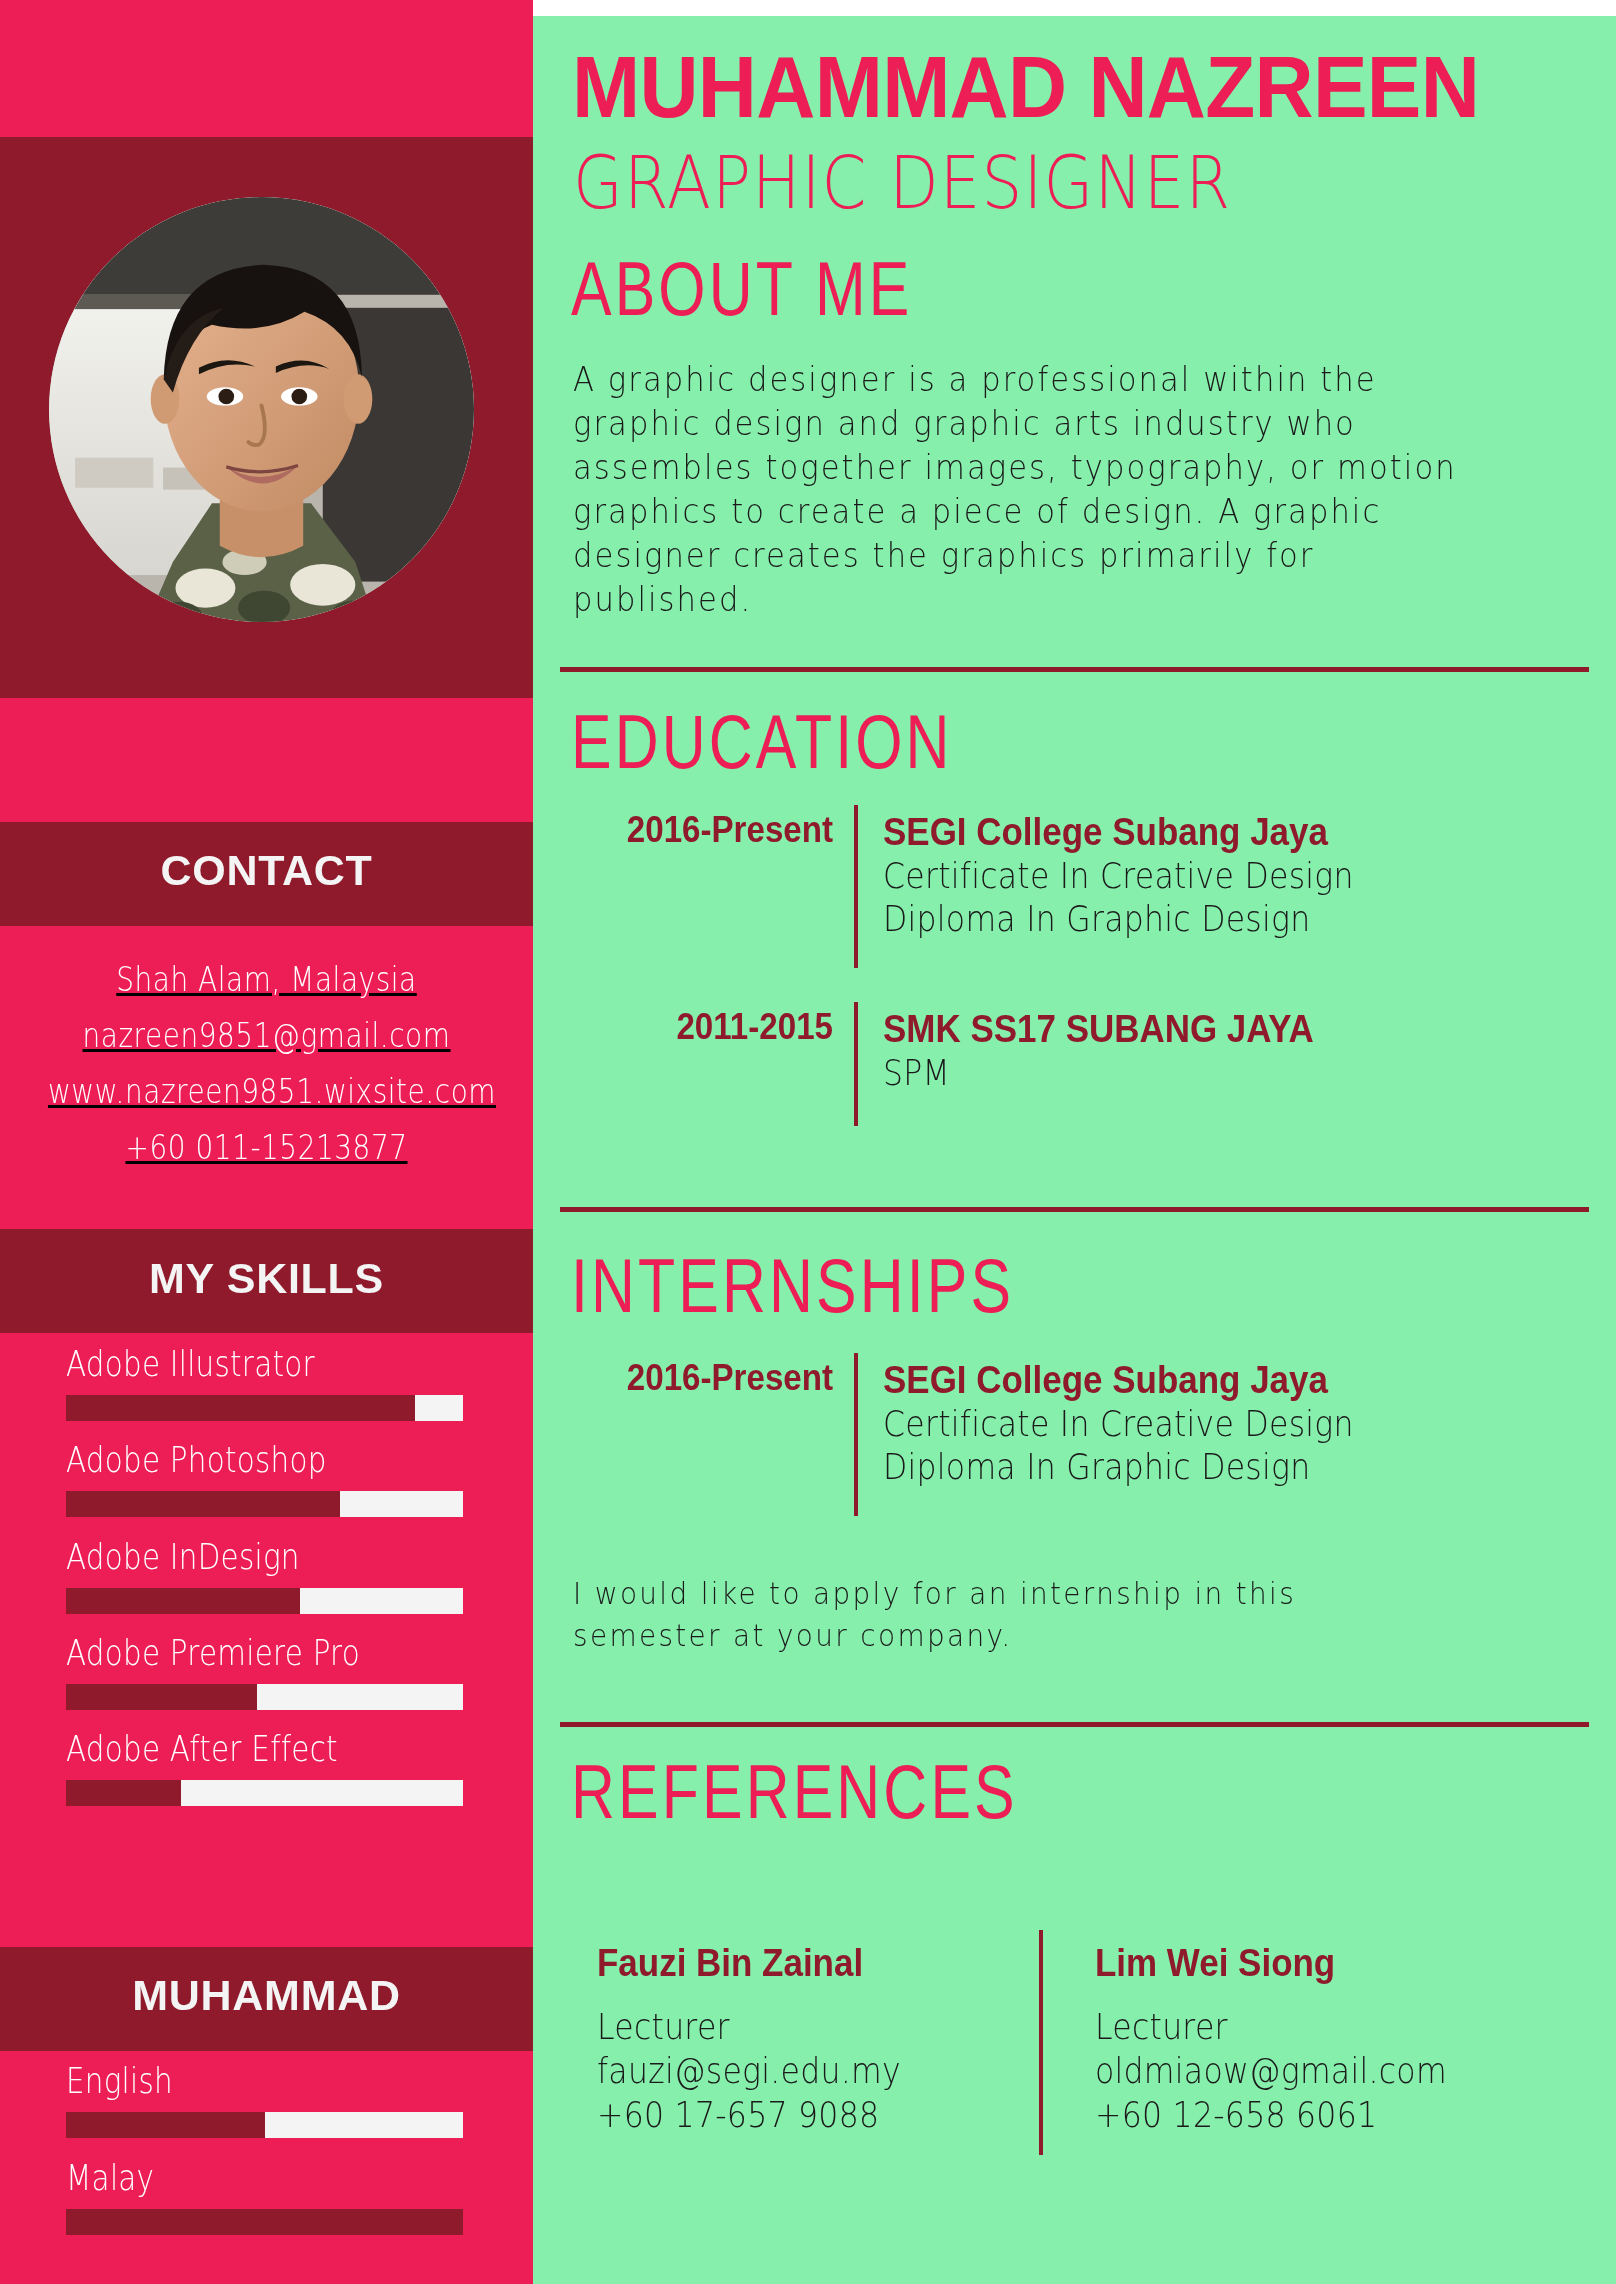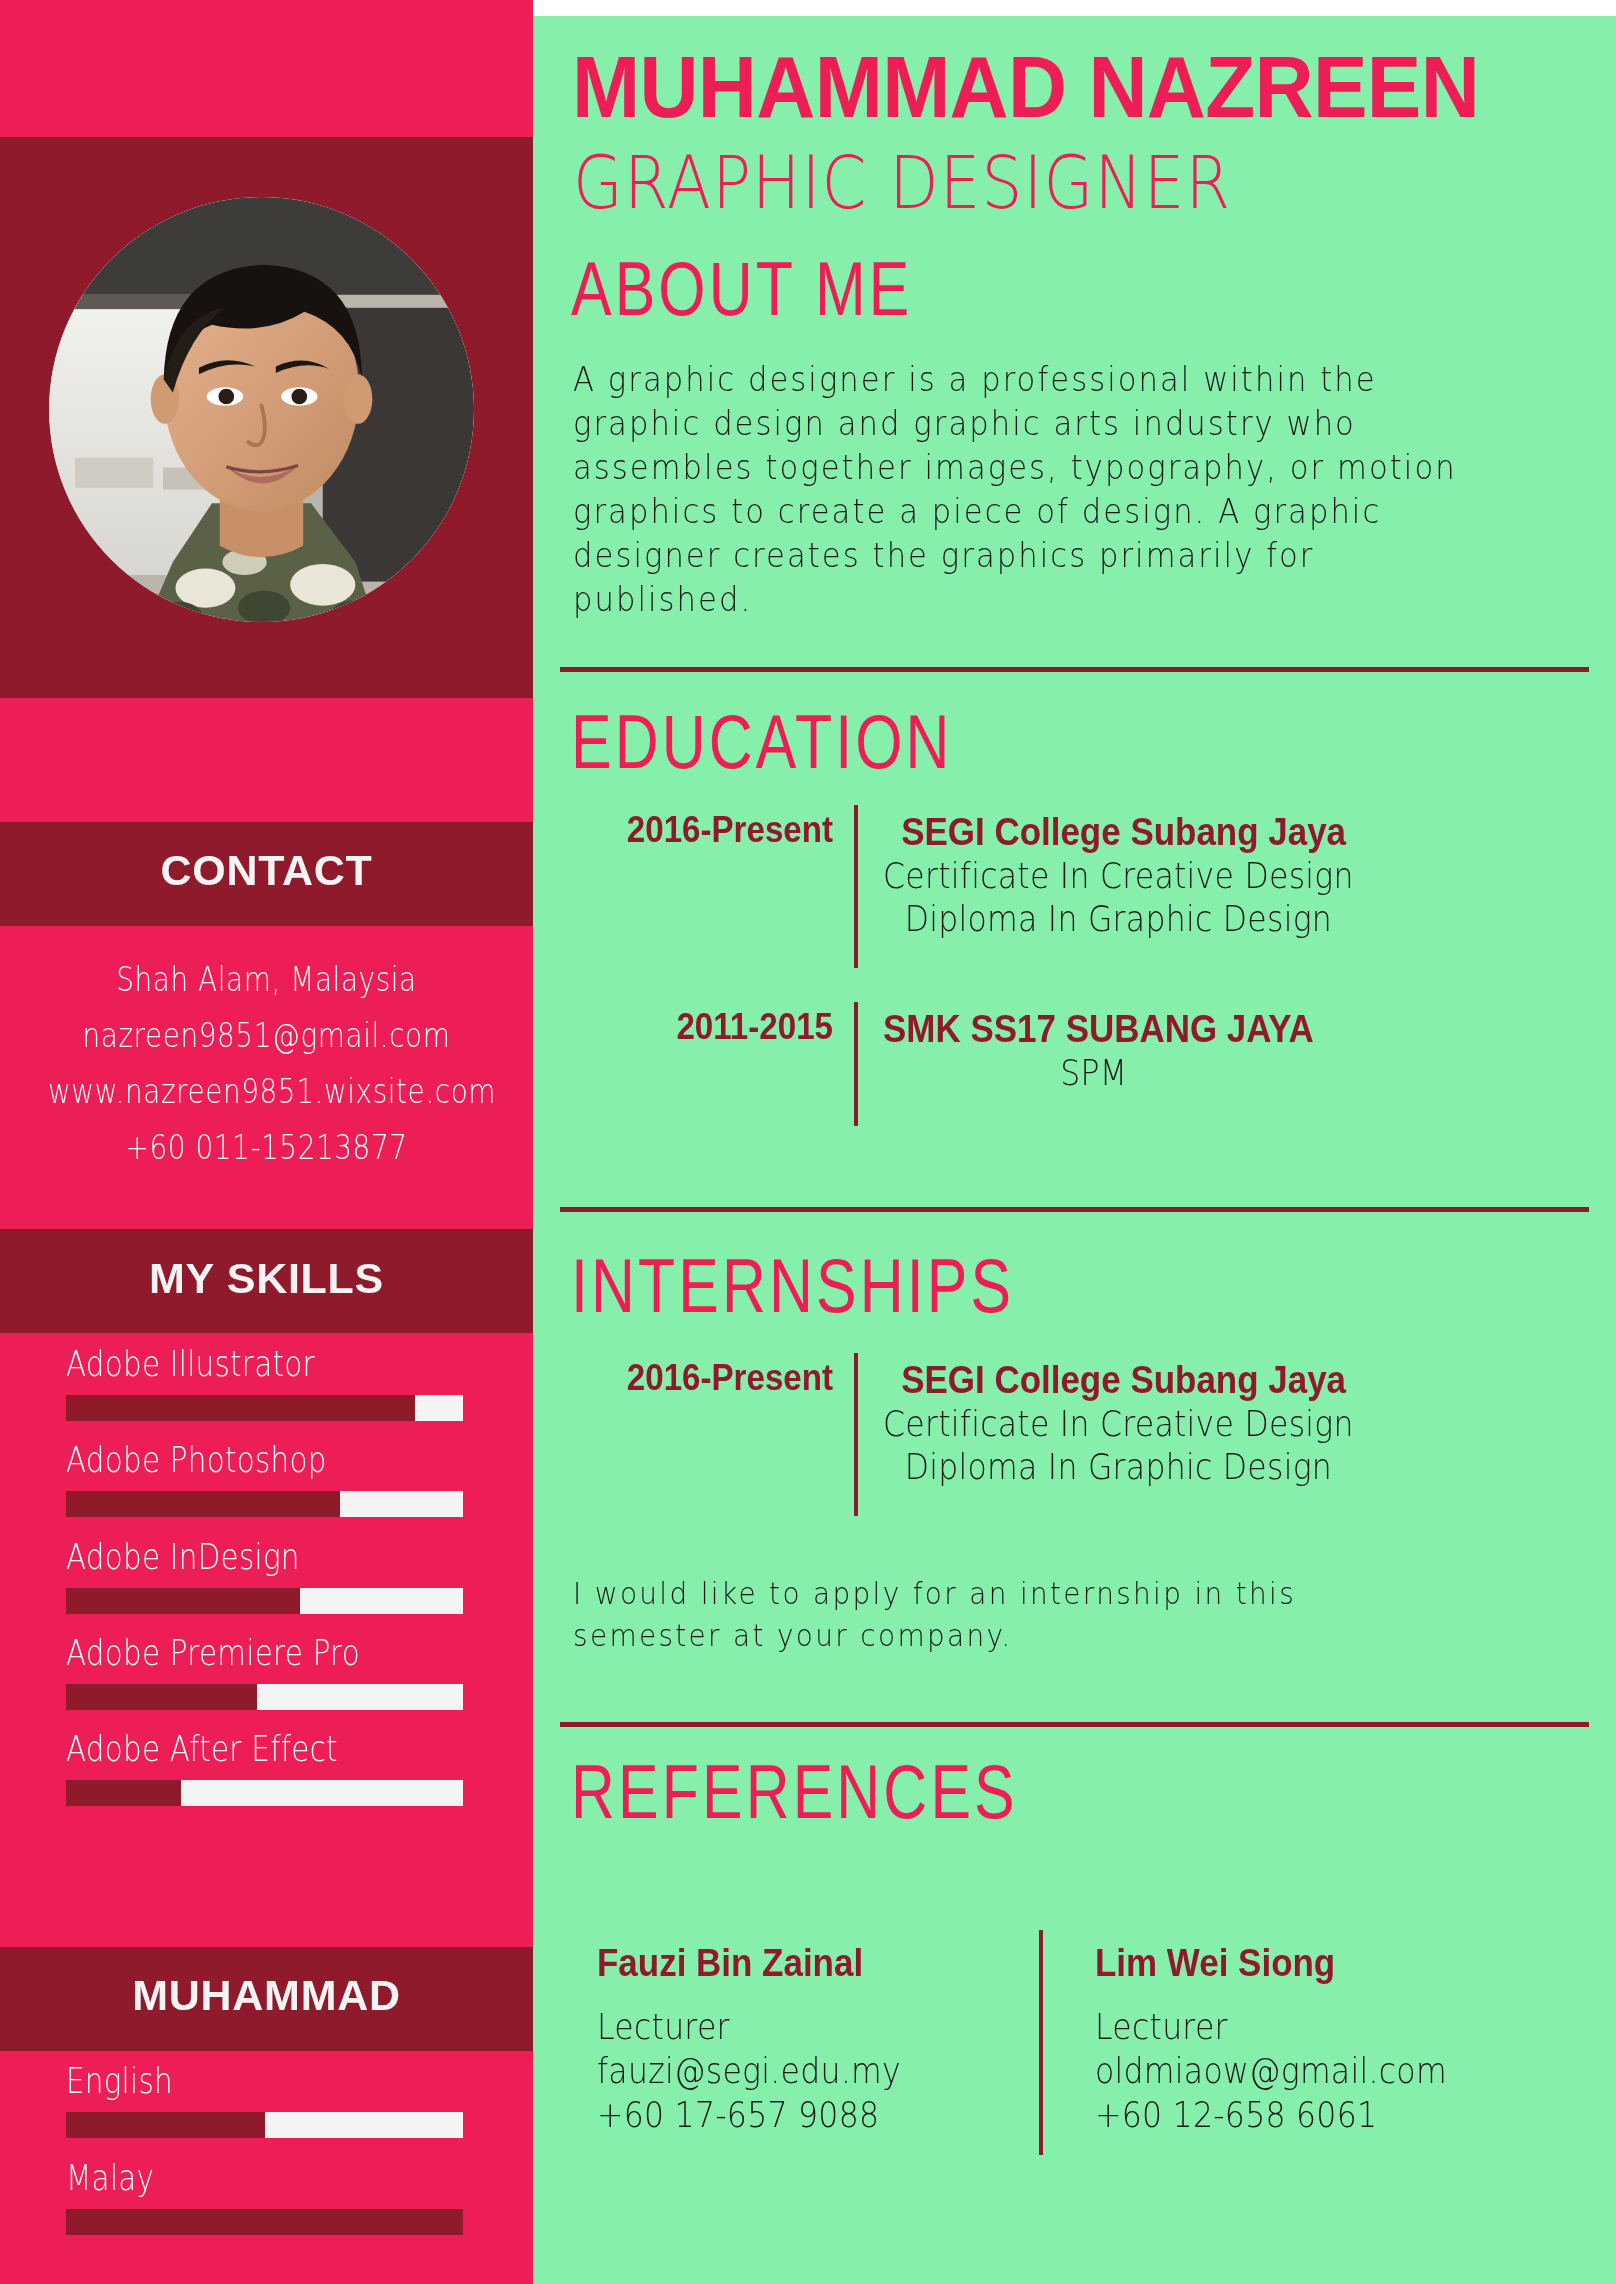--- a/index.html
+++ b/index.html
@@ -37,21 +37,21 @@
     font-weight:bold;font-size:43px;letter-spacing:0.7px;
     font-family:"Liberation Sans", sans-serif;
     white-space:nowrap;
   }
   #contact-head{top:846px;}
   #skills-head{top:1254px;text-align:center;}
   #language-head{top:1971px;}
 
   
   #contact-list{
-    position:absolute;left:0;top:951px;width:533px;text-align:center;
+    position:absolute;left:0;top:951px;width:533px;text-align:center;text-decoration:underline;
   }
   .contact-line{
     color:#ffffff;font-size:34px;line-height:56px;
     font-family:"DejaVu Sans", sans-serif;
     font-weight:300;
     letter-spacing:0.7px;
     white-space:nowrap;
     transform:scaleX(0.82);
   }
 
@@ -120,21 +120,21 @@
   
   .entry{position:absolute;}
   .entry .date{
     position:absolute;left:0;top:0;width:260px;text-align:right;
     color:#8E1A2C;font-weight:bold;font-size:36px;line-height:42px;
     font-family:"Liberation Sans", sans-serif;
     white-space:nowrap;
     transform:scaleX(0.92);transform-origin:right top;
   }
   .entry .vline{position:absolute;left:281px;top:-3.9px;width:3.9px;background:#8E1A2C;}
-  .entry .body{position:absolute;left:310px;top:0;text-align:center;}
+  .entry .body{position:absolute;left:310px;top:0;}
   .entry .org{
     color:#8E1A2C;font-weight:bold;font-size:38px;line-height:46px;
     font-family:"Liberation Sans", sans-serif;white-space:nowrap;
     transform:scaleX(0.92);transform-origin:left top;
   }
   .entry .line{
     color:#1a1a1a;font-size:35px;line-height:43px;
     font-family:"DejaVu Sans", sans-serif;font-weight:300;
     letter-spacing:0.3px;white-space:nowrap;
     transform:scaleX(0.90);transform-origin:left top;

